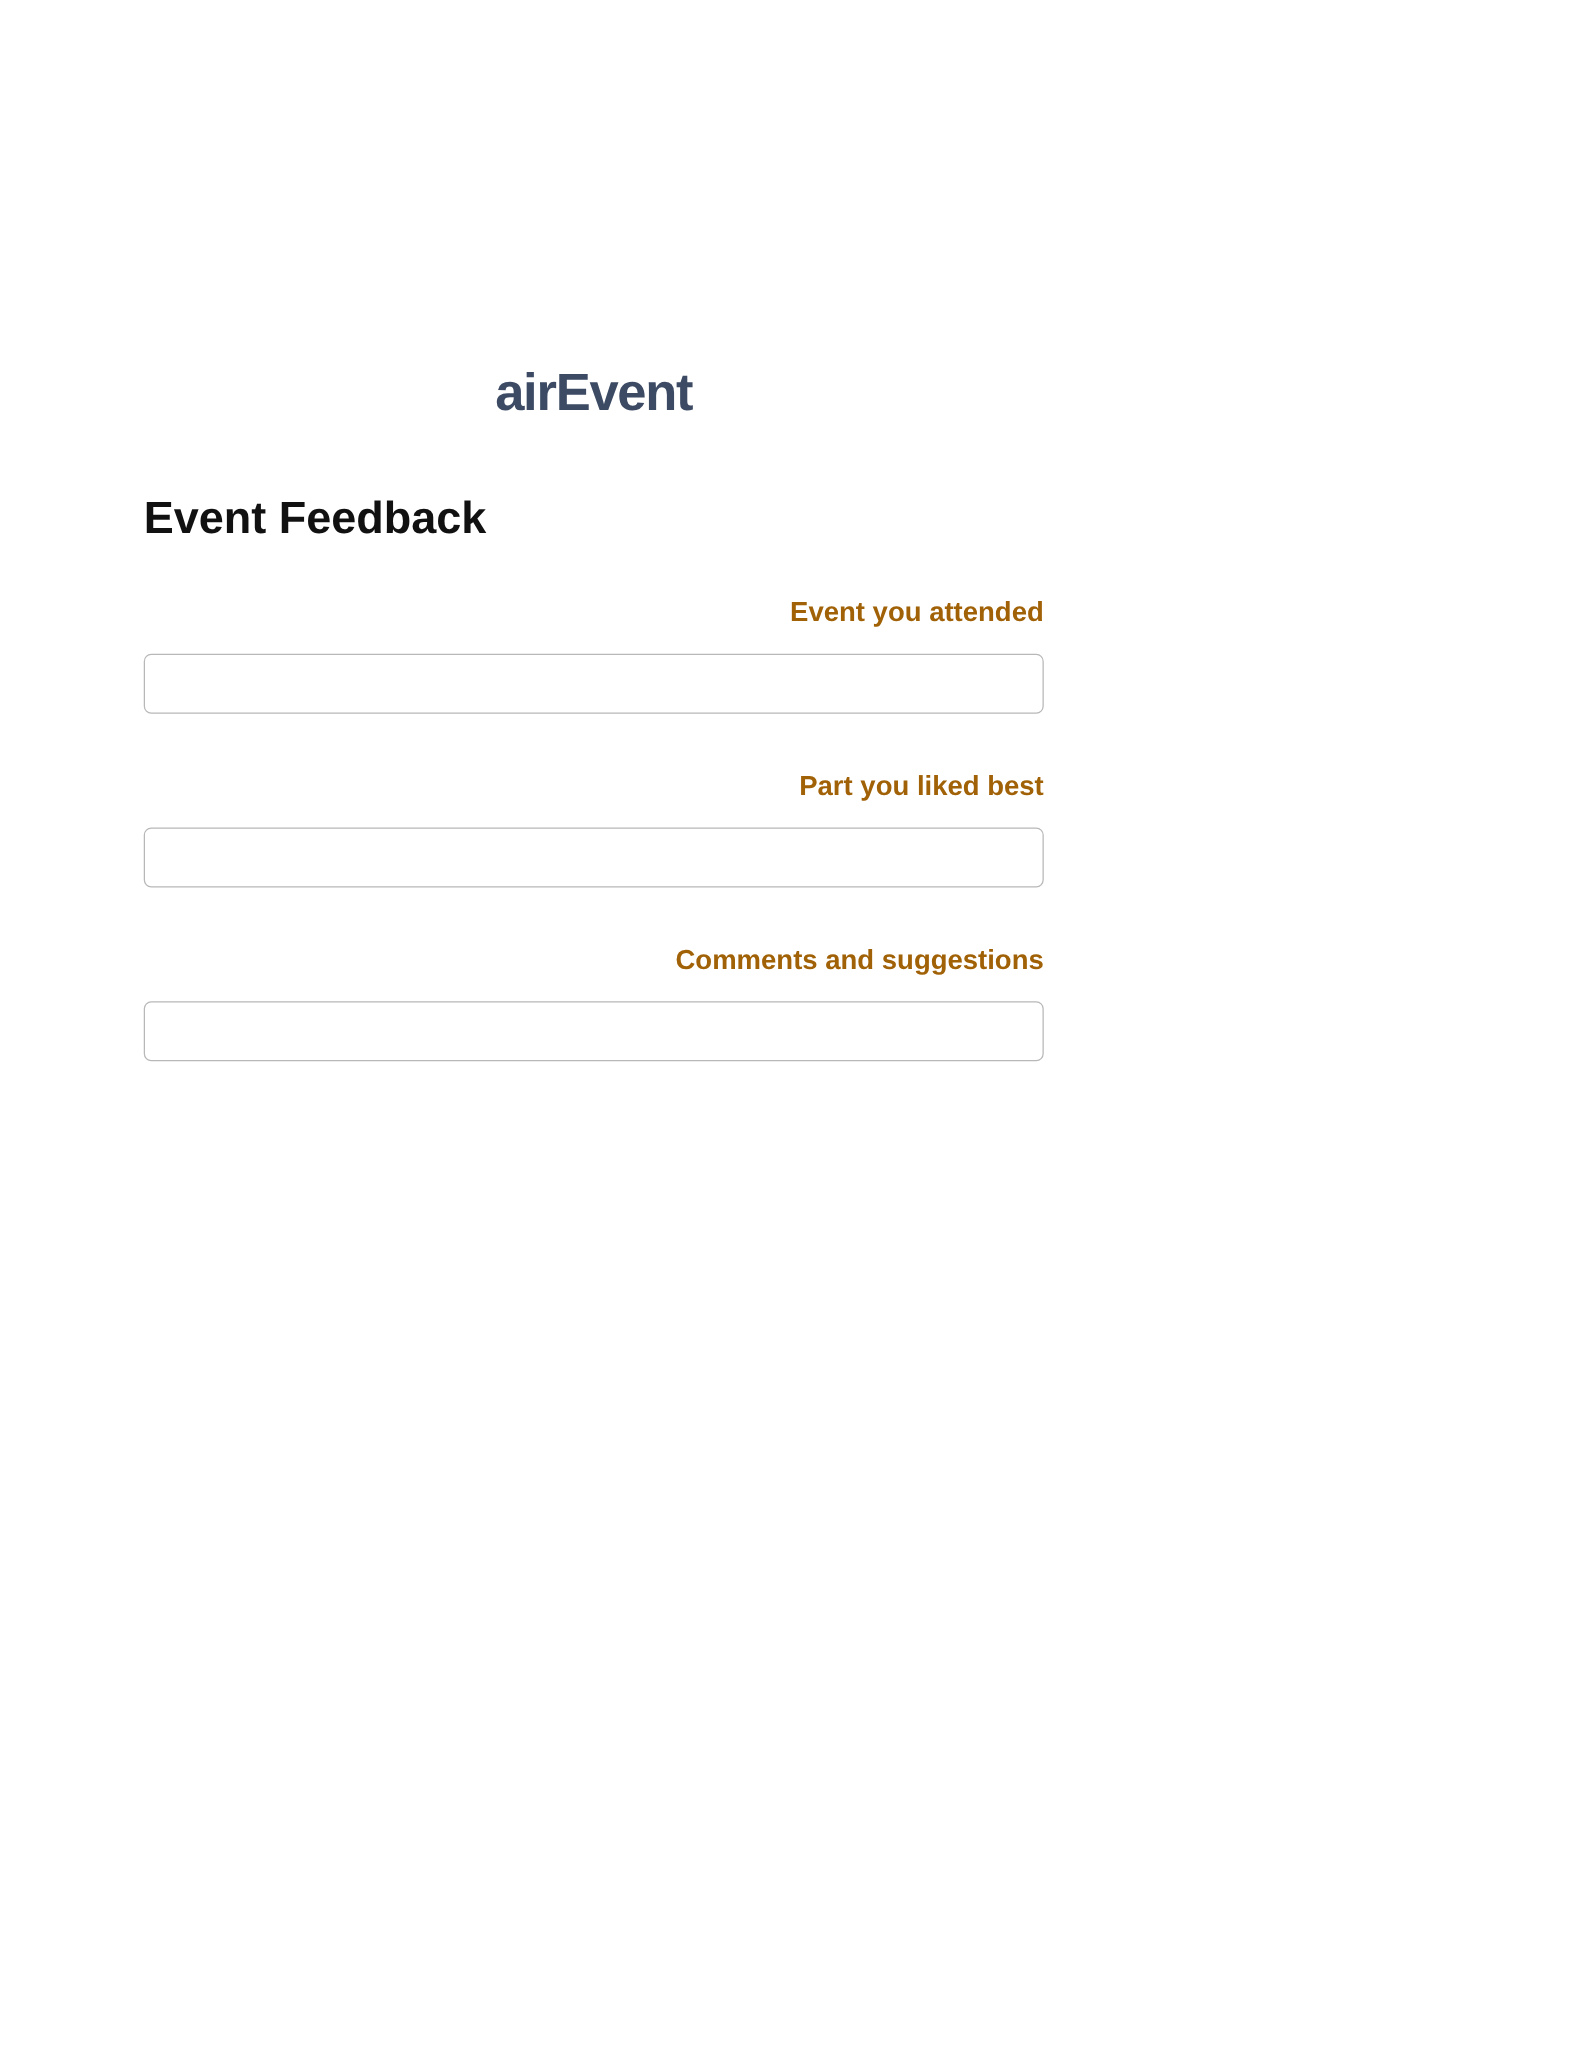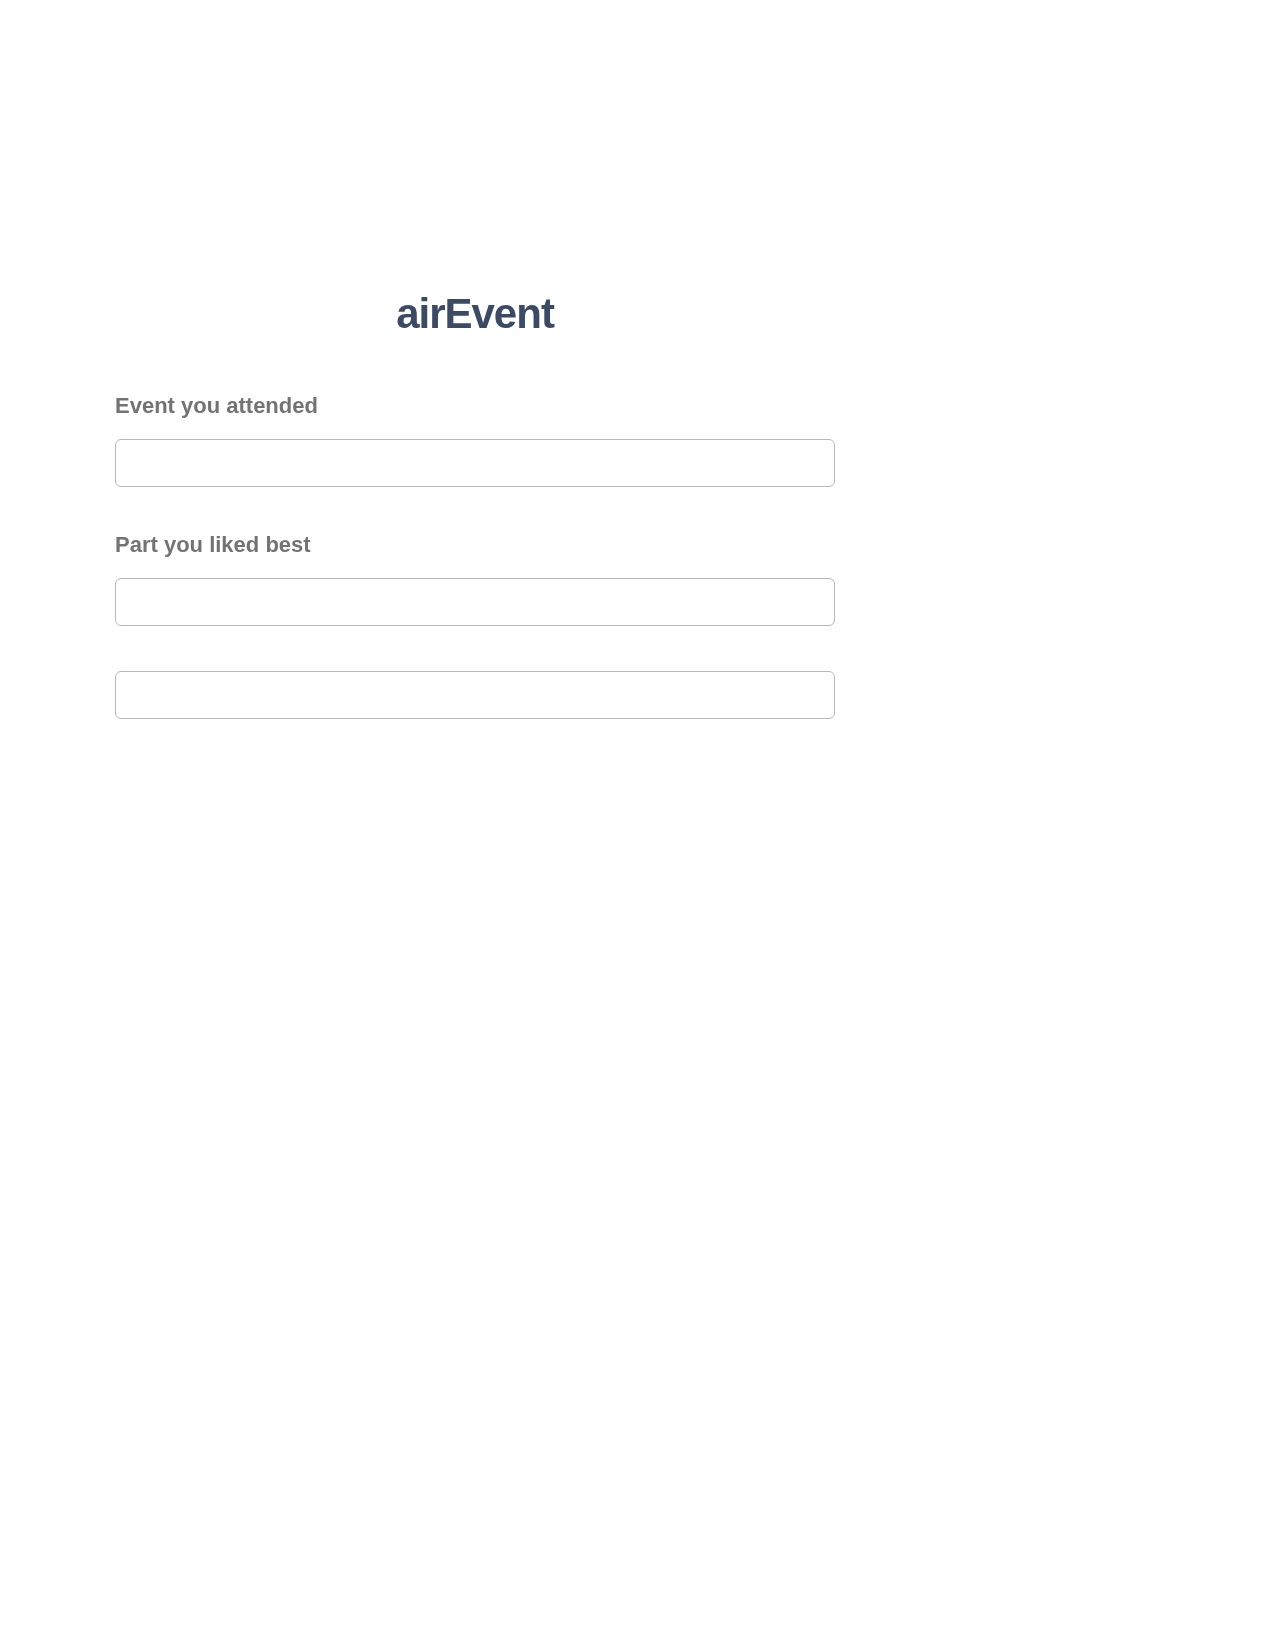--- a/index.html
+++ b/index.html
@@ -43,22 +43,23 @@
       color: #111111;
       margin-bottom: 42px;
     }
     .field-group {
       margin-bottom: 45px;
     }
     .field-label {
       display: block;
       font-size: 22px;
       font-weight: 700;
-      color: #737373;
+      color: #a16207;
       margin-bottom: 20px;
+      text-align: right;
     }
     .field-input {
       width: 100%;
       height: 48px;
       border: 1px solid #b8b8b8;
       border-radius: 6px;
       background: #ffffff;
       padding: 0 12px;
       font-size: 18px;
       color: #111111;
@@ -68,29 +69,31 @@
 <body>
 
 <div class="container">
 
   <div class="logo-wrap">
     <span class="logo">
       <span class="air">air</span><span class="slate">Event</span>
     </span>
   </div>
 
+  <h1 class="page-title">Event Feedback</h1>
 
   <div class="field-group">
     <label class="field-label">Event you attended</label>
     <input type="text" class="field-input" value="" style="">
   </div>
 
 
   <div class="field-group">
     <label class="field-label">Part you liked best</label>
     <input type="text" class="field-input" value="" style="">
   </div>
 
   <div class="field-group">
+    <label class="field-label">Comments and suggestions</label>
     <input type="text" class="field-input" value="" style="">
   </div>
 
 </div>
 
 </body></html>

